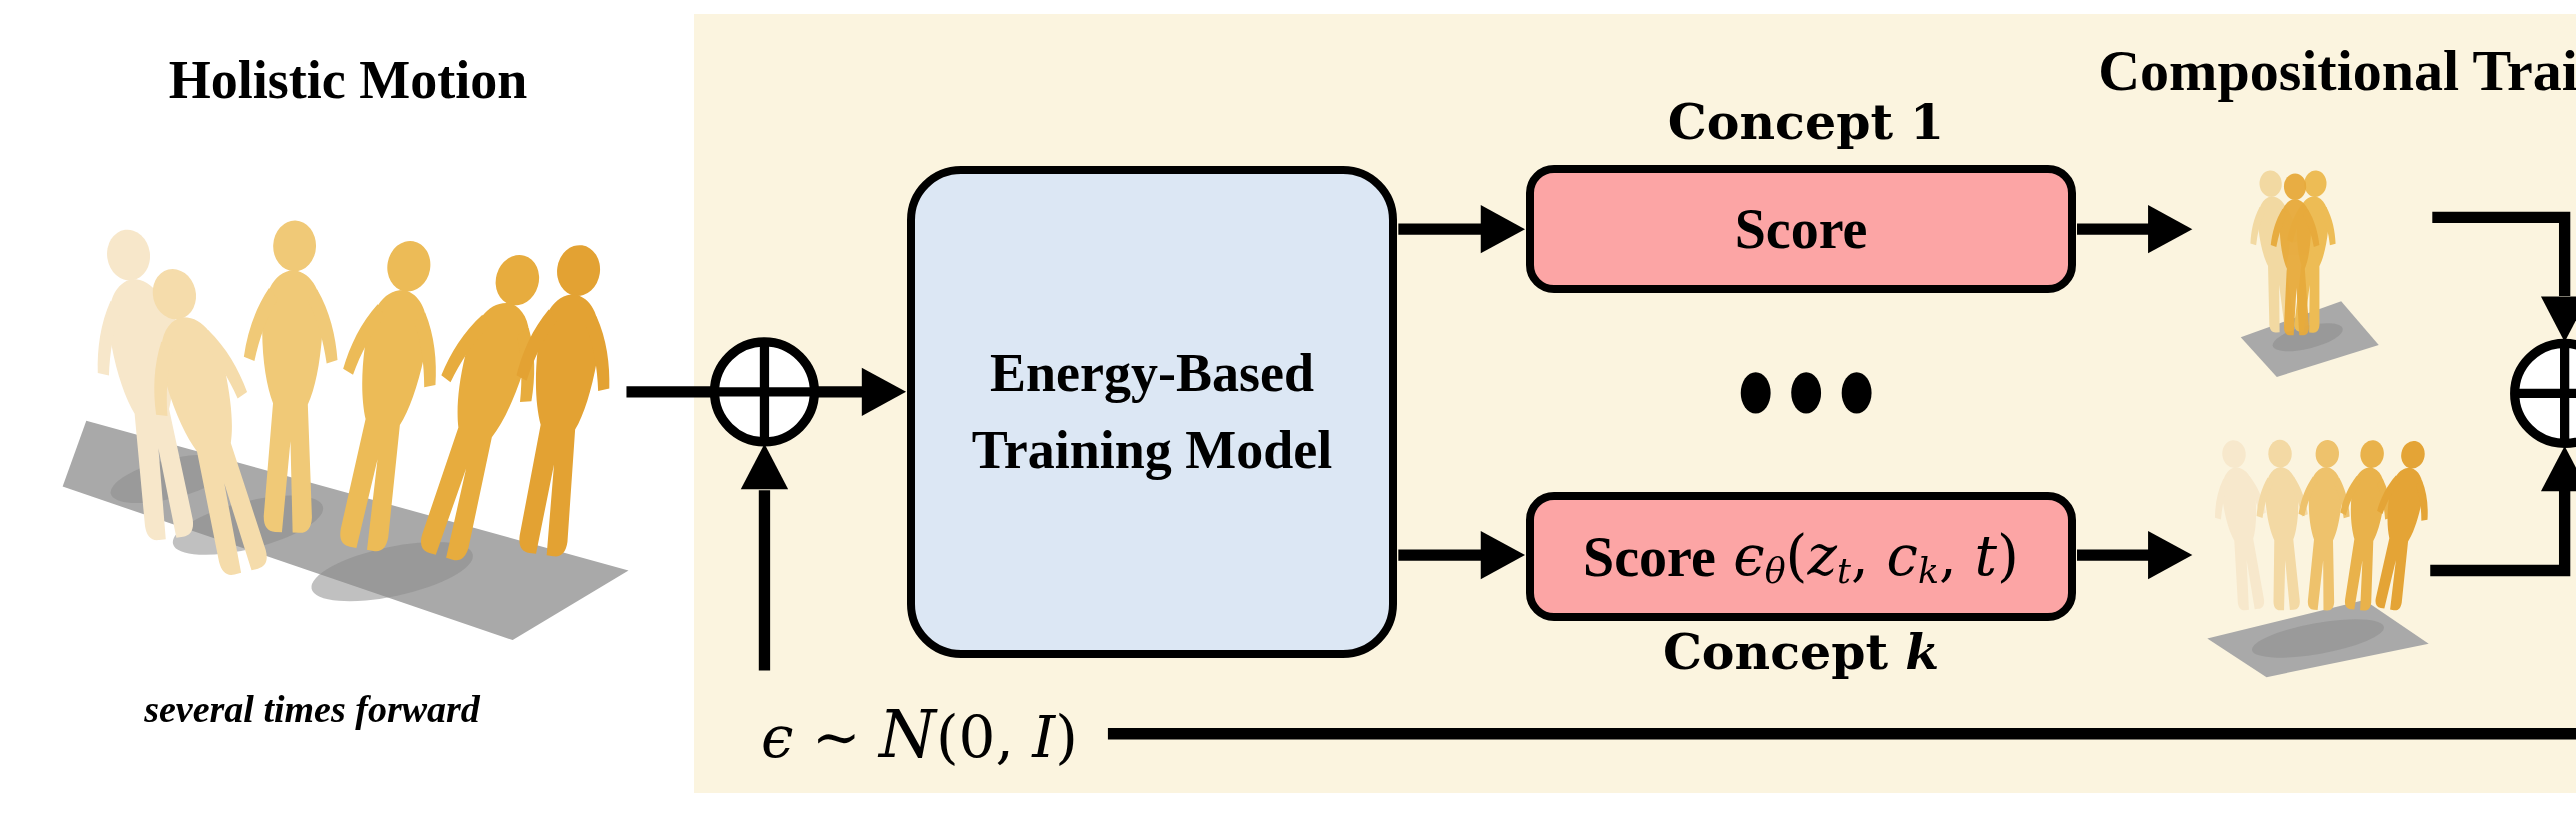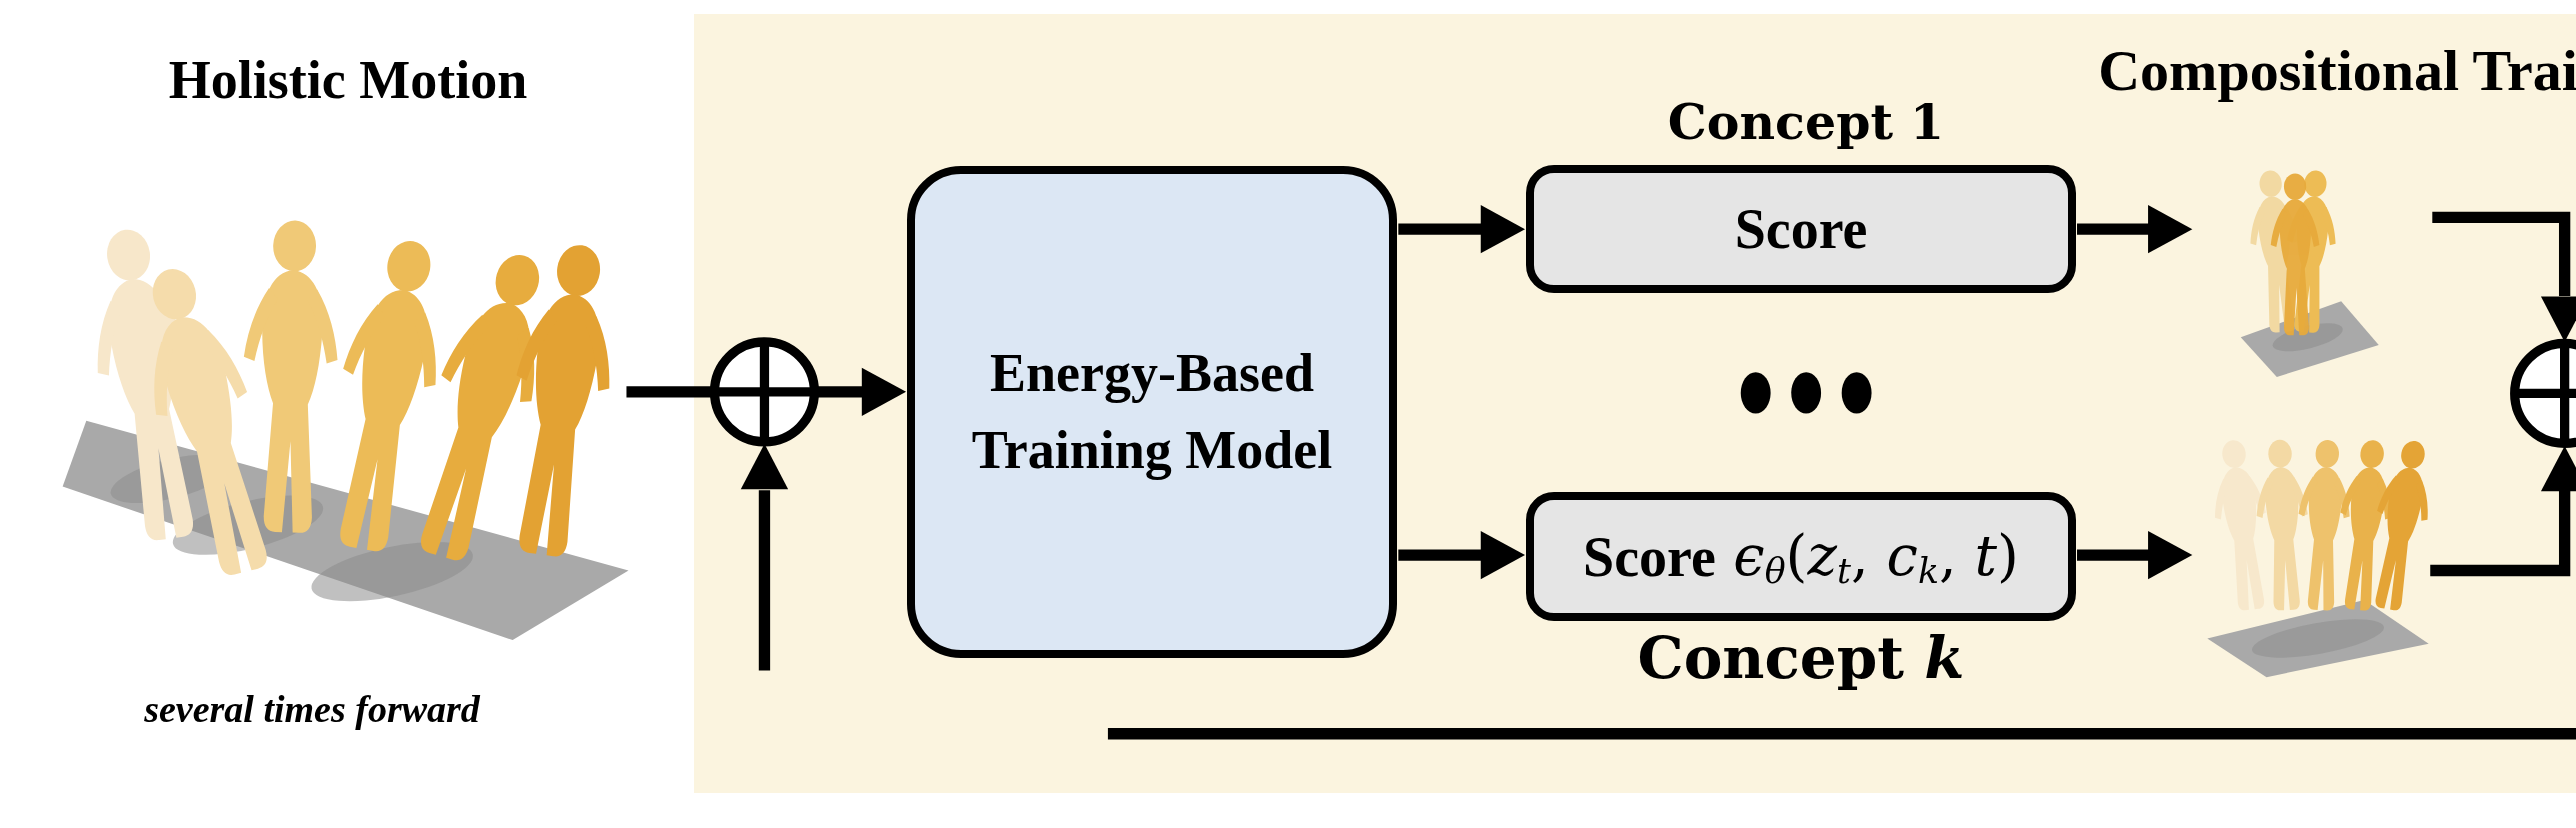--- a/index.html
+++ b/index.html
@@ -12,21 +12,21 @@
     background:#FBF4DF;
   }
   .abs{position:absolute;}
   .ttl{font-weight:bold;text-align:center;line-height:1.18;}
   .caption{font-weight:bold;font-style:italic;text-align:center;}
   .box{
     position:absolute;box-sizing:border-box;border:8.2px solid #000;
     display:flex;align-items:center;justify-content:center;text-align:center;
   }
   .ebdm{border-radius:54px;background:#DCE7F4;font-weight:bold;font-size:54px;line-height:1.42;}
-  .score{border-radius:28px;background:#e5e5e5;font-size:56px;gap:17.5px;}
+  .score{border-radius:28px;background:#fca5a5;font-size:56px;gap:17.5px;}
   .score-label{font-weight:bold;}
   .math{font-family:"DejaVu Serif","Liberation Serif",serif;white-space:nowrap;}
   .m-n{font-style:normal;}
   .m-i{font-style:italic;}
   .m-sub{font-size:62%;vertical-align:-20%;}
   .m-subi{font-size:62%;vertical-align:-20%;font-style:italic;}
   .m-scr{font-style:italic;font-size:112%;}
   svg.overlay{position:absolute;left:0;top:0;width:3705px;height:828px;pointer-events:none;}
   .line2{display:block;}
 </style>
@@ -248,17 +248,18 @@
 
   <div class="box score" style="left:1526px;top:165px;width:550px;height:128px;">
     <span class="score-label">Score</span>
   </div>
 
   <div class="box score" style="left:1526px;top:492px;width:550px;height:129px;">
     <span class="score-label">Score</span>
     <span class="math"><span class="m-i">ϵ</span><span class="m-subi">θ</span><span class="m-n">(</span><span class="m-i">z</span><span class="m-subi">t</span><span class="m-n">, </span><span class="m-i">c</span><span class="m-subi">k</span><span class="m-n">, </span><span class="m-i">t</span><span class="m-n">)</span></span>
   </div>
 
-  <div class="abs ttl math" style="left:1546px;top:624px;width:510px;font-size:58px;"><span class="m-n">Concept </span><span class="m-i">k</span></div>
-
+  <div class="abs ttl math" style="left:1546px;top:624px;width:510px;font-size:49px;"><span class="m-n">Concept </span><span class="m-i">k</span></div>
+
+  <div class="abs math" style="left:721px;top:697px;width:397px;font-size:58px;text-align:center;"><span class="m-i">ϵ</span><span class="m-n"> ∼ </span><span class="m-scr">N</span><span class="m-n">(0, </span><span class="m-i">I</span><span class="m-n">)</span></div>
 
 </div>
 
 
 </body></html>

